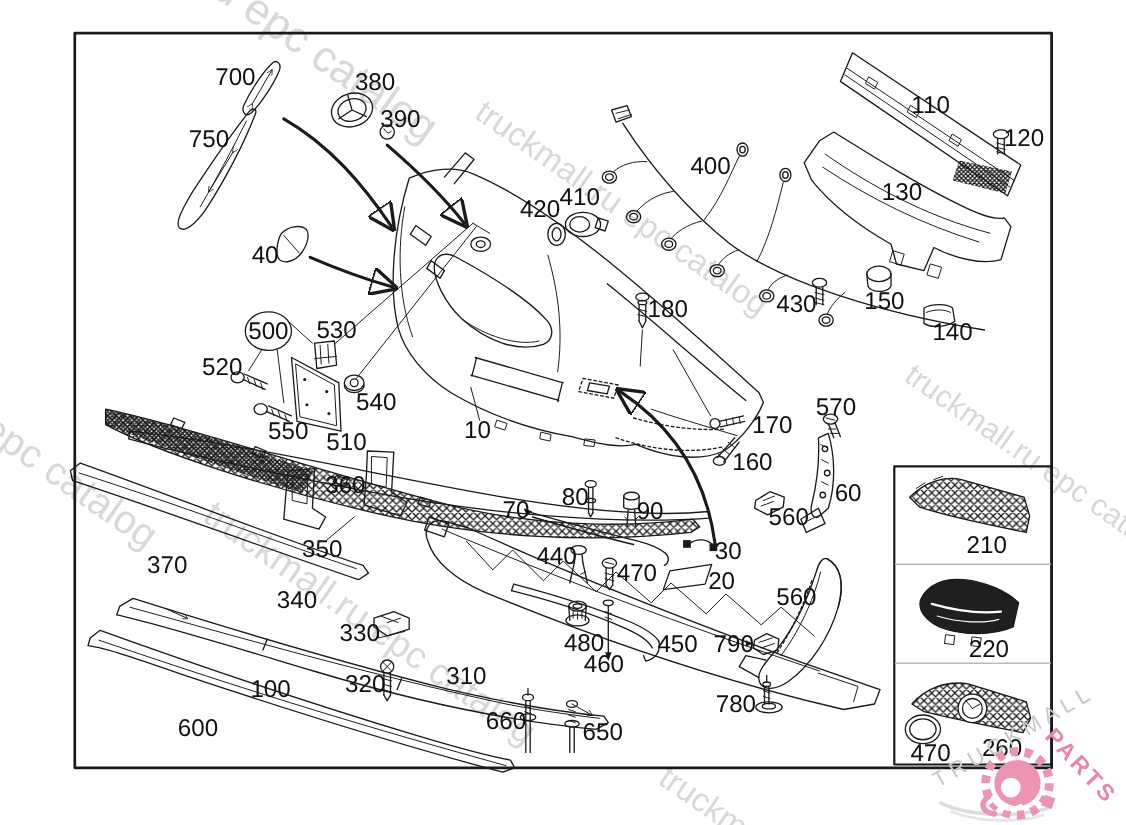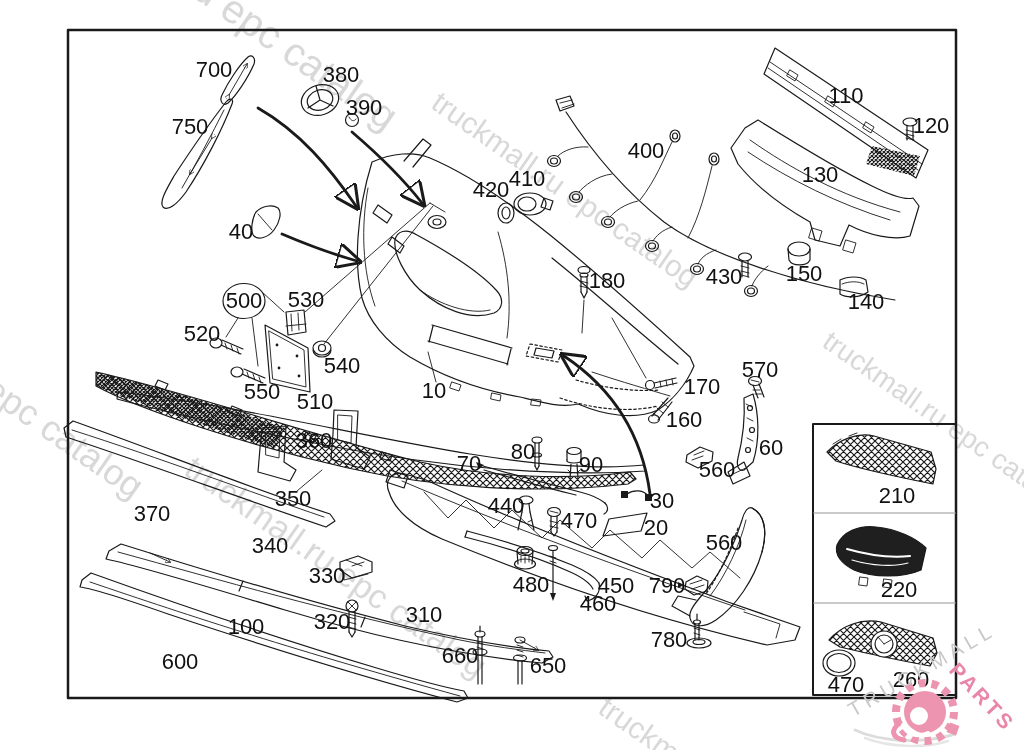--- a/index.html
+++ b/index.html
@@ -478,21 +478,21 @@
       <span class="label" style="left: 332px; top: 622px;">320</span>
       <span class="label" style="left: 424px; top: 615px;">310</span>
       <span class="label" style="left: 246px; top: 627px;">100</span>
       <span class="label" style="left: 141px; top: 662px; margin-left: 39px;">600</span>
       <span class="label" style="left: 469px; top: 464px;">70</span>
       <span class="label" style="left: 523px; top: 452px;">80</span>
       <span class="label" style="left: 591px; top: 465px;">90</span>
       <span class="label" style="left: 506px; top: 506px;">440</span>
       <span class="label" style="left: 579px; top: 521px;">470</span>
       <span class="label" style="left: 531px; top: 585px;">480</span>
-      <span class="label" style="left: 598px; top: 604px;">460</span>
+      <span class="label" style="left: 549px; top: 604px;">460</span>
       <span class="label" style="left: 616px; top: 586px;">450</span>
       <span class="label" style="left: 662px; top: 501px;">30</span>
       <span class="label" style="left: 656px; top: 528px;">20</span>
       <span class="label" style="left: 460px; top: 656px; text-align: center;">660</span>
       <span class="label" style="left: 548px; top: 666px;">650</span>
       <span class="label" style="left: 667px; top: 586px;">790</span>
       <span class="label" style="left: 724px; top: 543px;">560</span>
       <span class="label" style="left: 669px; top: 640px;">780</span>
       <span class="label" style="left: 897px; top: 496px;">210</span>
       <span class="label" style="left: 899px; top: 590px;">220</span>

